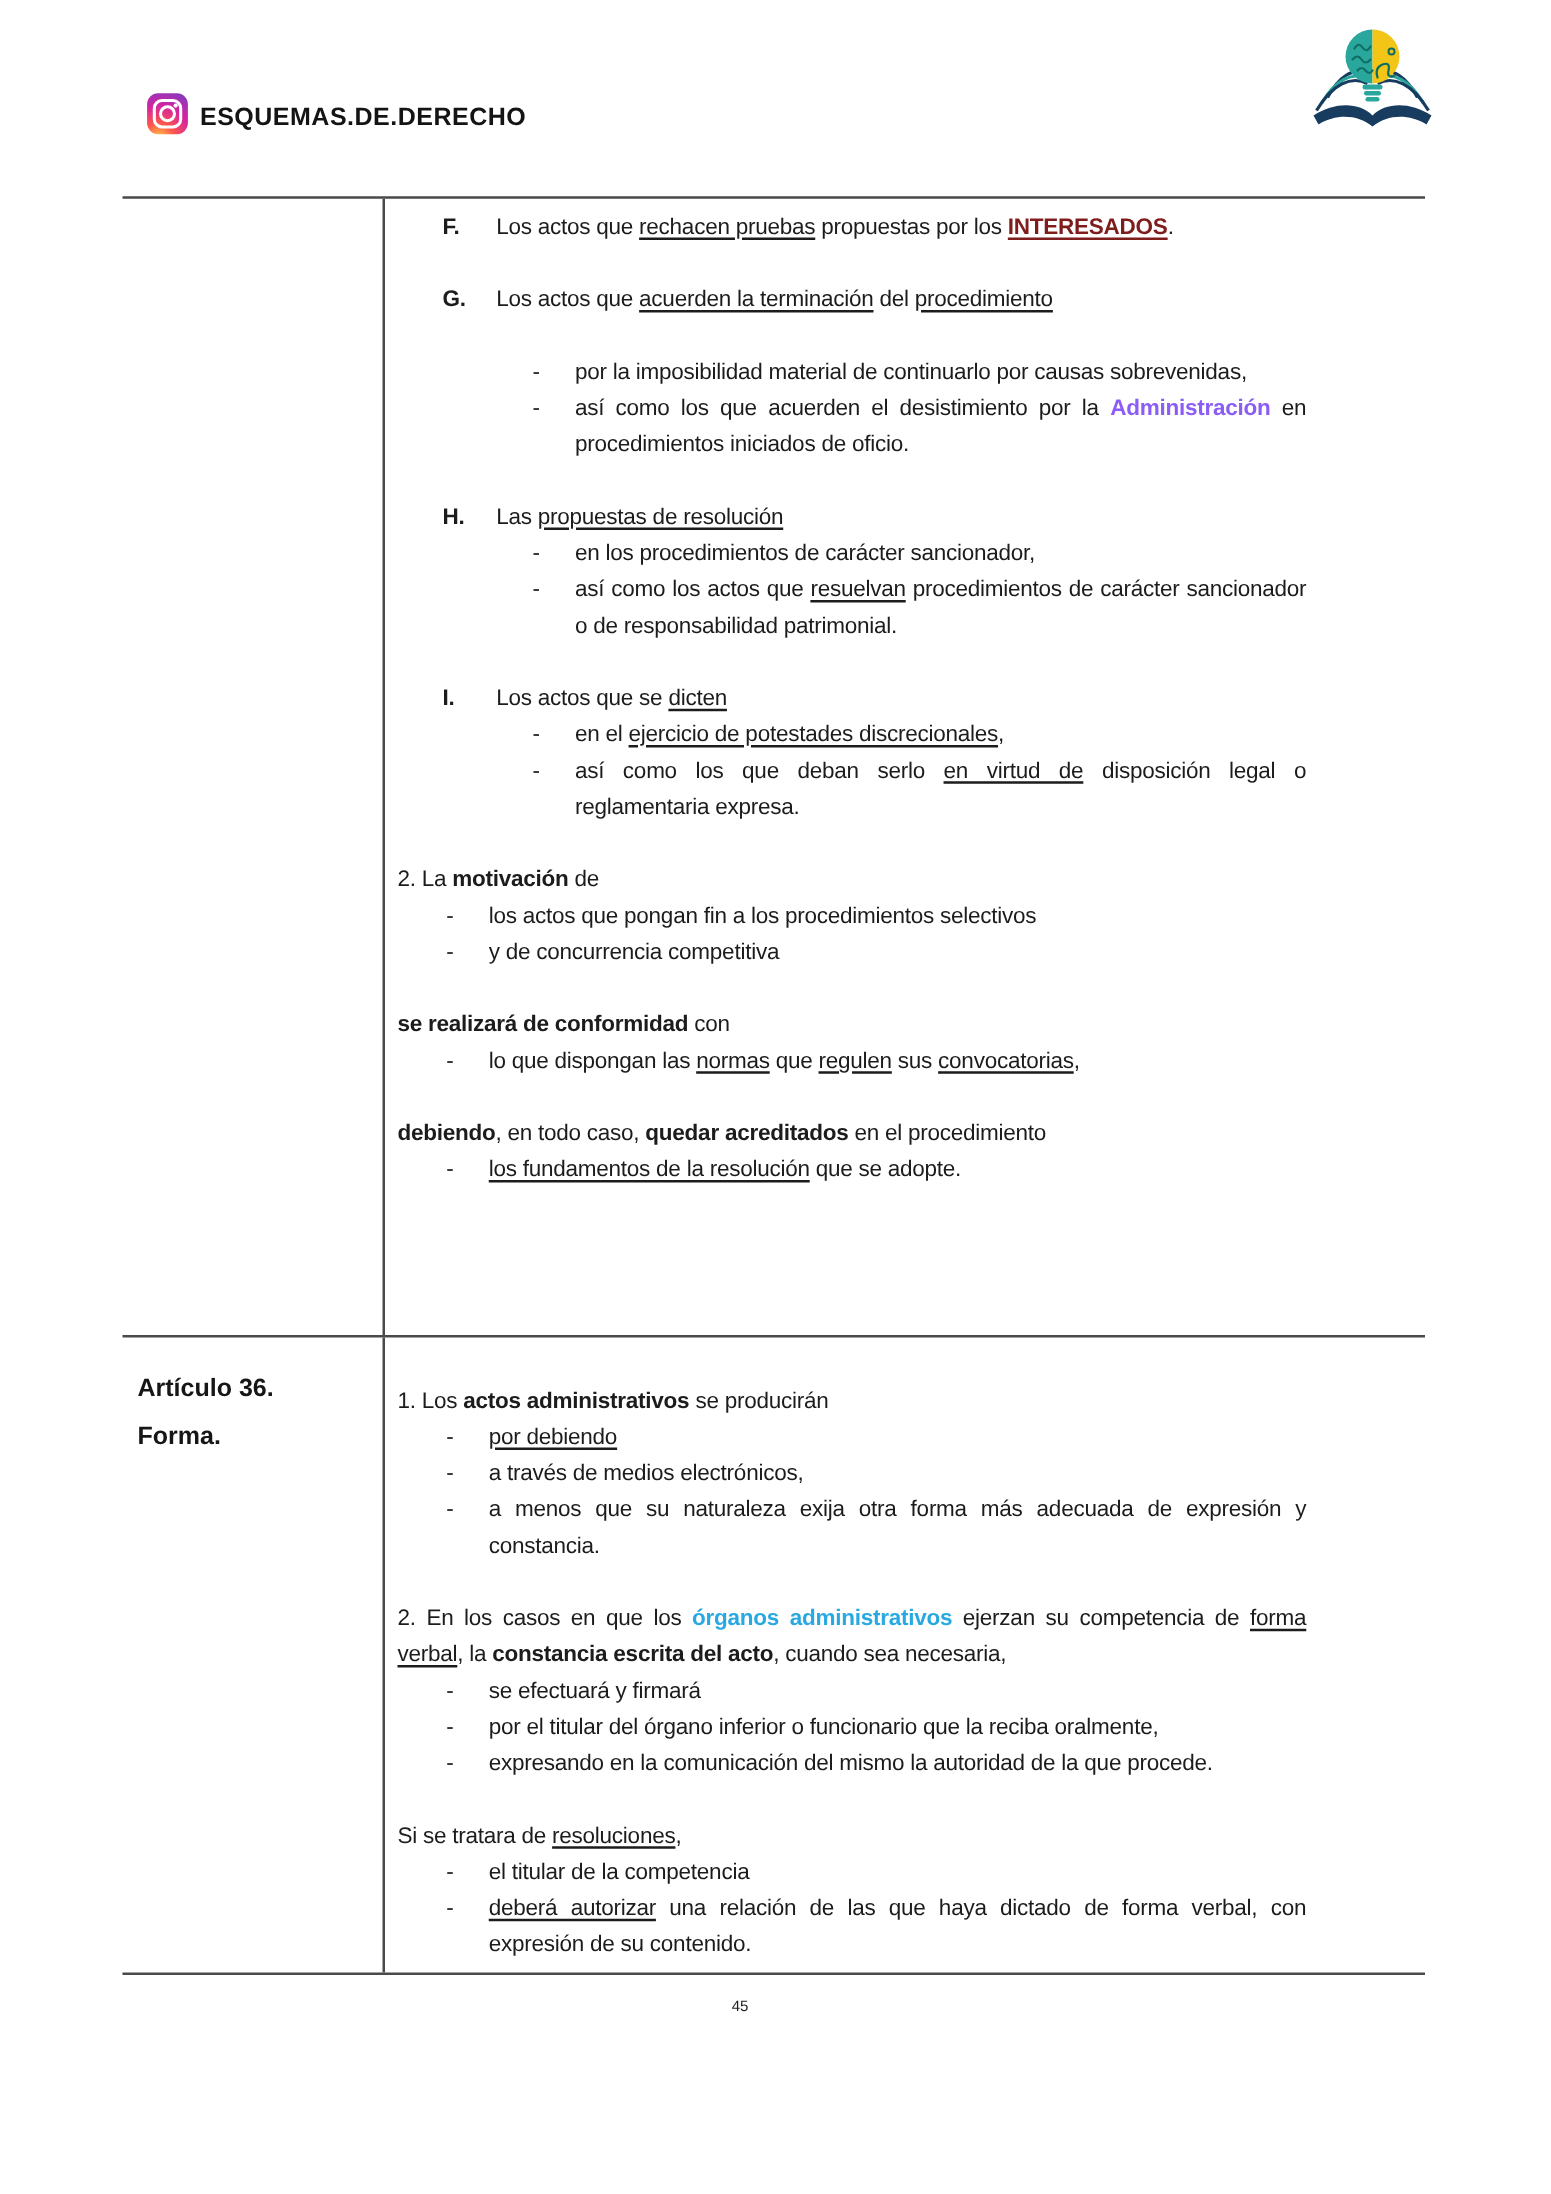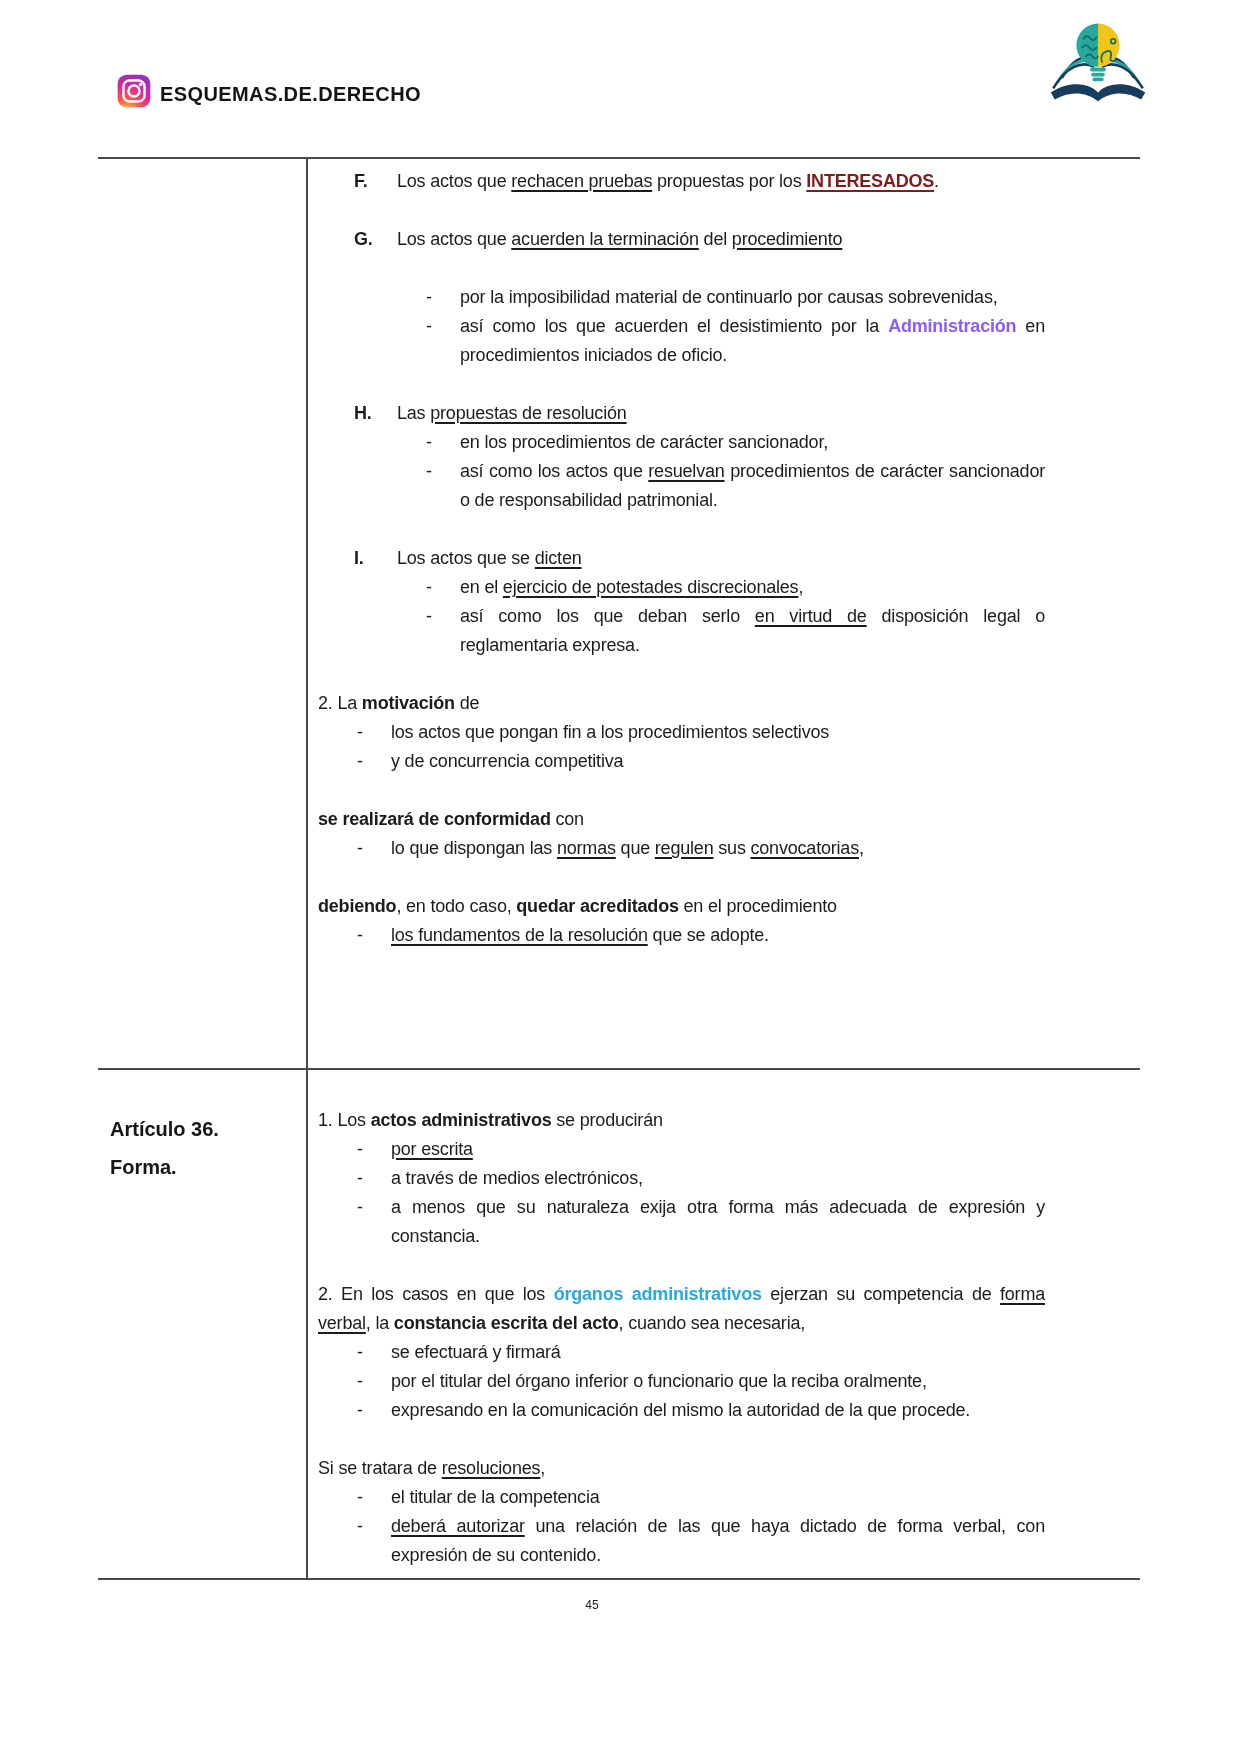--- a/index.html
+++ b/index.html
@@ -33,21 +33,21 @@
     box-sizing:border-box;
     padding:38px 12px 10px 12px;
     font-weight:bold;font-size:20px;line-height:38px;color:#161616;
   }
   .content-cell{
     flex:1;box-sizing:border-box;
     font-size:18px;line-height:29px;letter-spacing:-0.2px;color:#1c1c1c;
   }
   .row-0 .content-cell{padding:8px 95px 118px 10px;}
   .row-1 .content-cell{padding:36px 95px 8px 10px;}
-  .row-1 .label-cell{padding-top:40px;}
+  .row-1 .label-cell{padding-top:22px;}
   .spacer{height:29px;}
   .p{display:flex;}
   .p .marker{flex:0 0 auto;}
   .k-letter{padding-left:36px;}
   .k-letter .marker{width:43px;font-weight:bold;}
   .k-dash{padding-left:39px;}
   .k-dash-deep{padding-left:108px;}
   .marker.dash{width:34px;}
   .ptext{flex:1;text-align:justify;}
   .k-para{display:block;text-align:justify;}
@@ -188,21 +188,21 @@
       </div>
       <div class="row row-1">
         <div class="label-cell">
           <div class="label-line">Artículo 36.</div>
           <div class="label-line">Forma.</div>
         </div>
         <div class="content-cell">
           <div class="p k-para"><span class="ptext"><span>1. Los </span><span class="b">actos administrativos</span><span> se producirán</span></span></div>
           <div class="p k-dash">
             <span class="marker dash">-</span>
-            <span class="ptext"><span class="u">por escrita</span></span>
+            <span class="ptext"><span class="u">por debiendo</span></span>
           </div>
           <div class="p k-dash">
             <span class="marker dash">-</span>
             <span class="ptext"><span>a través de medios electrónicos,</span></span>
           </div>
           <div class="p k-dash">
             <span class="marker dash">-</span>
             <span class="ptext"><span>a menos que su naturaleza exija otra forma más adecuada de expresión y constancia.</span></span>
           </div>
           <div class="spacer"></div>

